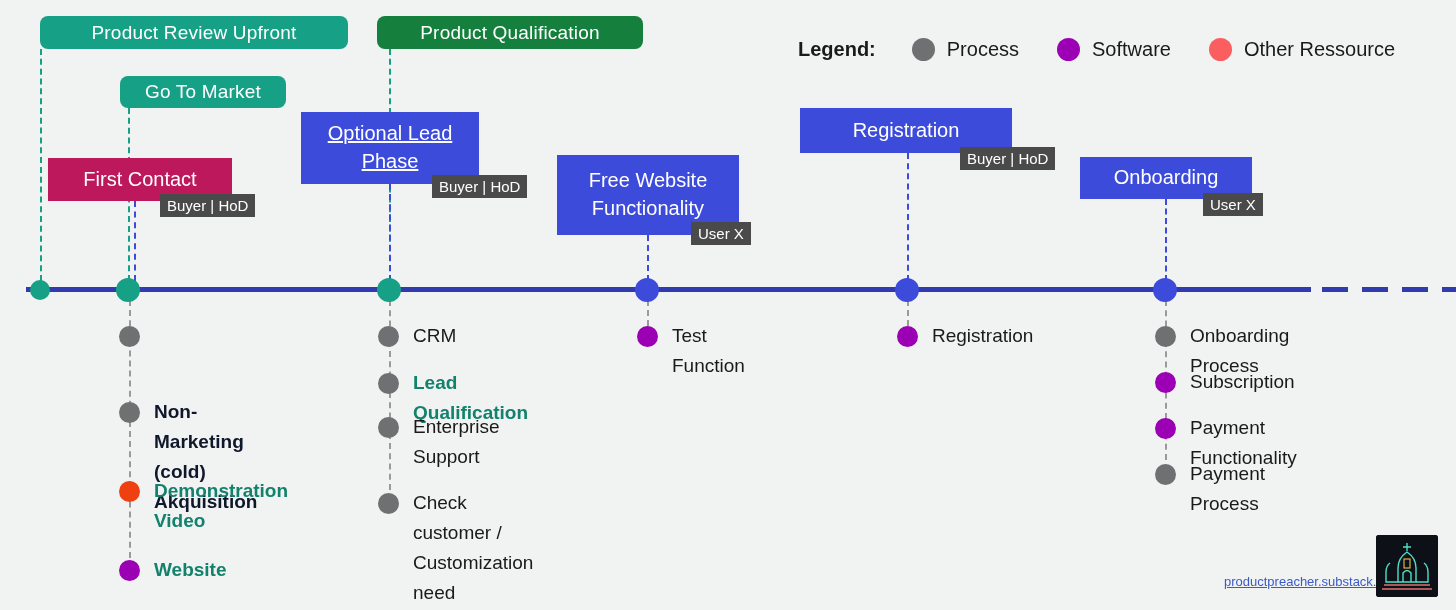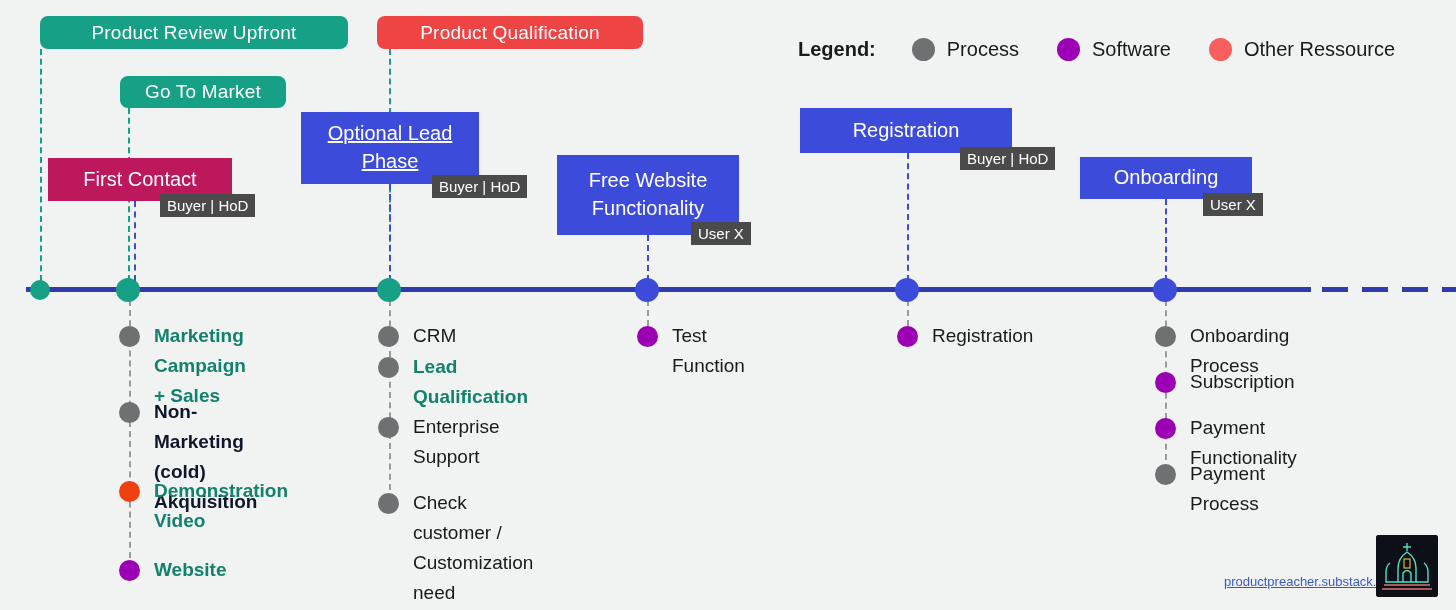--- a/index.html
+++ b/index.html
@@ -233,21 +233,21 @@
       <div class="node-dot teal" style="width: 24px; height: 24px; left: 377px; top: 277.5px;"></div>
       <div class="node-dot blue" style="width: 24px; height: 24px; left: 635px; top: 277.5px;"></div>
       <div class="node-dot blue" style="width: 24px; height: 24px; left: 895px; top: 277.5px;"></div>
       <div class="node-dot blue" style="width: 24px; height: 24px; left: 1153px; top: 277.5px;"></div>
     </div>
 
   <div id="phases">
       <div class="phase-pill" style="left: 40px; top: 16px; width: 308px; height: 33px; background: rgb(22, 160, 133);">
         <span>Product Review Upfront</span>
       </div>
-      <div class="phase-pill" style="left: 377px; top: 16px; width: 266px; height: 33px; background: #ef4444;">
+      <div class="phase-pill" style="left: 377px; top: 16px; width: 266px; height: 33px; background: #15803d;">
         <span>Product Qualification</span>
       </div>
       <div class="phase-pill" style="left: 120px; top: 76px; width: 166px; height: 32px; background: rgb(22, 160, 133);">
         <span>Go To Market</span>
       </div>
     </div>
 
   <div id="milestones">
       <div class="milestone-box" style="left: 48px; top: 158px; width: 184px; height: 43px; background: #be185d;">
         <span style="white-space: pre-line;">First Contact</span>
@@ -270,22 +270,20 @@
       <div class="milestone-box" style="left: 1080px; top: 157px; width: 172px; height: 42px; background: rgb(61, 75, 219);">
         <span style="white-space: pre-line;">Onboarding</span>
       </div>
       <div class="role-badge" style="left: 1203px; top: 193px; background: rgb(74, 74, 74);">User X</div>
     </div>
 
   <div id="resources">
       <div class="res-col">
         <div class="res-item" style="left: 119px; top: 325px;">
           <span class="res-bullet" style="background: rgb(111, 112, 114);"></span>
-          <span class="res-label accent" style="color: rgb(18, 130, 108);">Marketing
-Campaign + Sales</span>
         </div>
         <div class="res-item" style="left: 119px; top: 401px;">
           <span class="res-bullet" style="background: rgb(111, 112, 114);"></span>
           <span class="res-label accent" style="color: #0f172a;">Non-Marketing
 (cold) Akquisition</span>
         </div>
         <div class="res-item" style="left: 119px; top: 480px;">
           <span class="res-bullet" style="background: rgb(238, 64, 17);"></span>
           <span class="res-label accent" style="color: rgb(18, 130, 108);">Demonstration
 Video</span>
@@ -293,21 +291,21 @@
         <div class="res-item" style="left: 119px; top: 559px;">
           <span class="res-bullet" style="background: rgb(155, 0, 181);"></span>
           <span class="res-label accent" style="color: rgb(18, 130, 108);">Website</span>
         </div>
       </div>
       <div class="res-col">
         <div class="res-item" style="left: 378px; top: 325px;">
           <span class="res-bullet" style="background: rgb(111, 112, 114);"></span>
           <span class="res-label">CRM</span>
         </div>
-        <div class="res-item" style="left: 378px; top: 356px;">
+        <div class="res-item" style="left: 378px; top: 372px;">
           <span class="res-bullet" style="background: rgb(111, 112, 114);"></span>
           <span class="res-label accent" style="color: rgb(18, 130, 108);">Lead Qualification</span>
         </div>
         <div class="res-item" style="left: 378px; top: 416px;">
           <span class="res-bullet" style="background: rgb(111, 112, 114);"></span>
           <span class="res-label">Enterprise
 Support</span>
         </div>
         <div class="res-item" style="left: 378px; top: 492px;">
           <span class="res-bullet" style="background: rgb(111, 112, 114);"></span>

